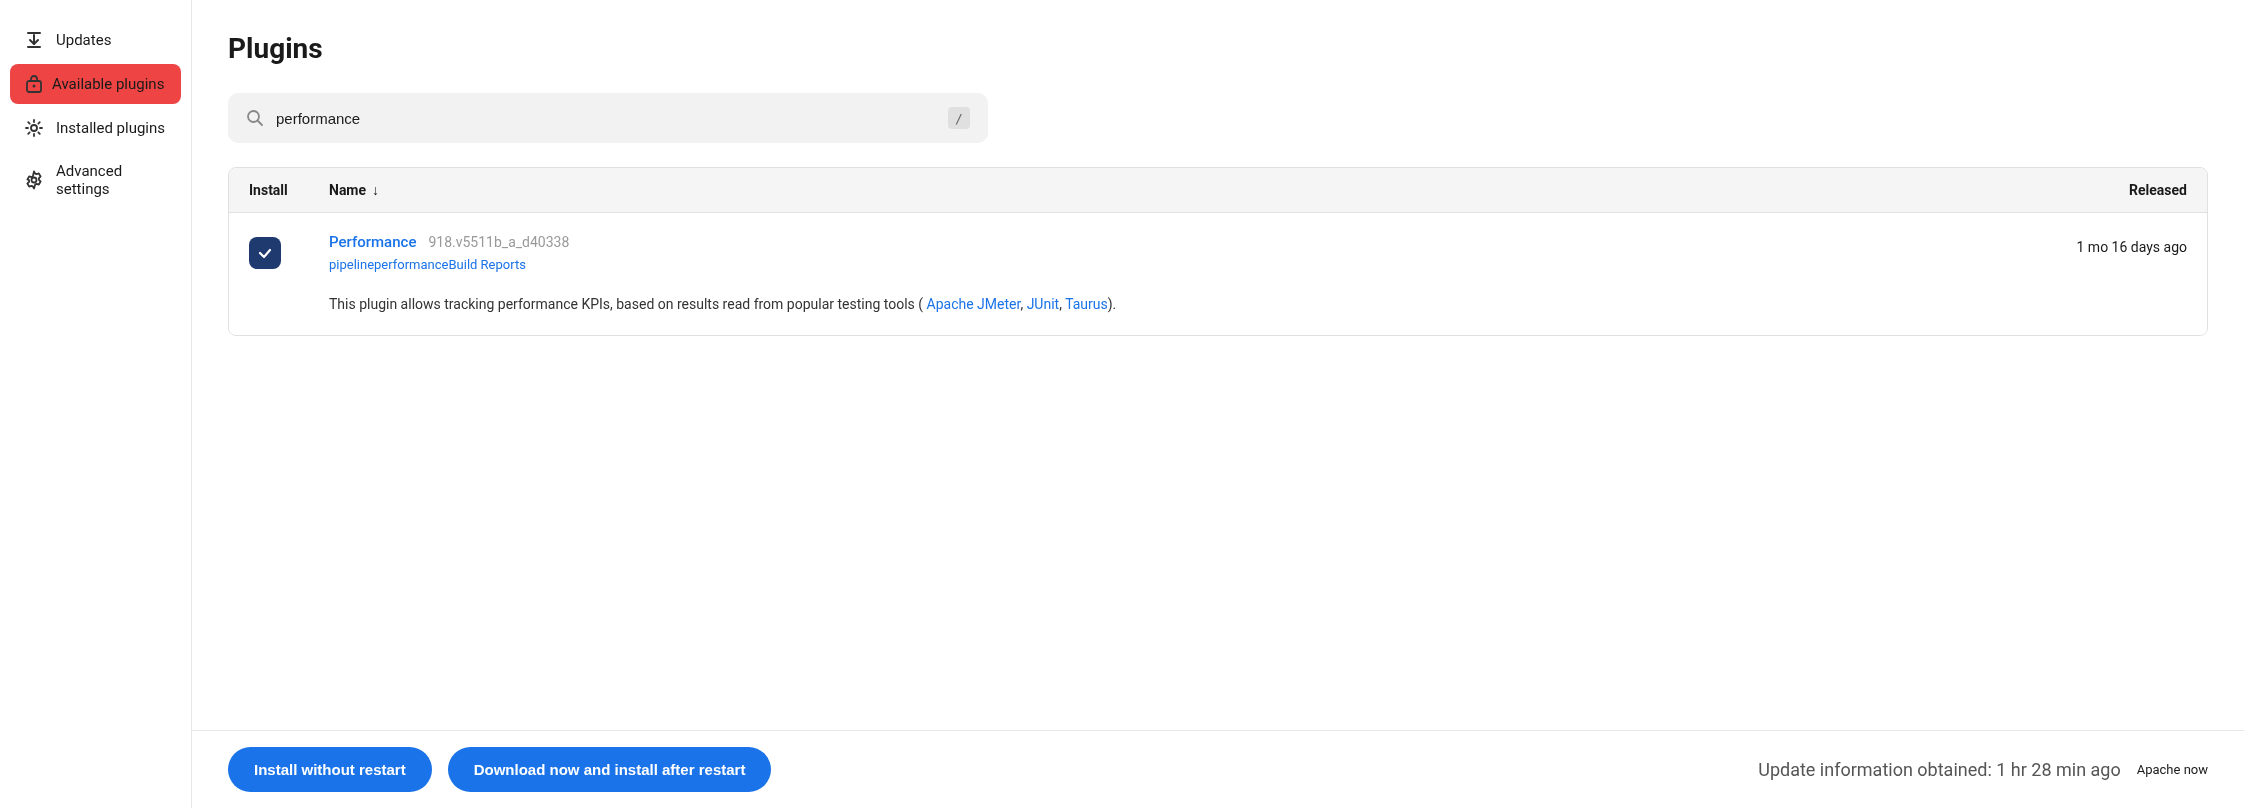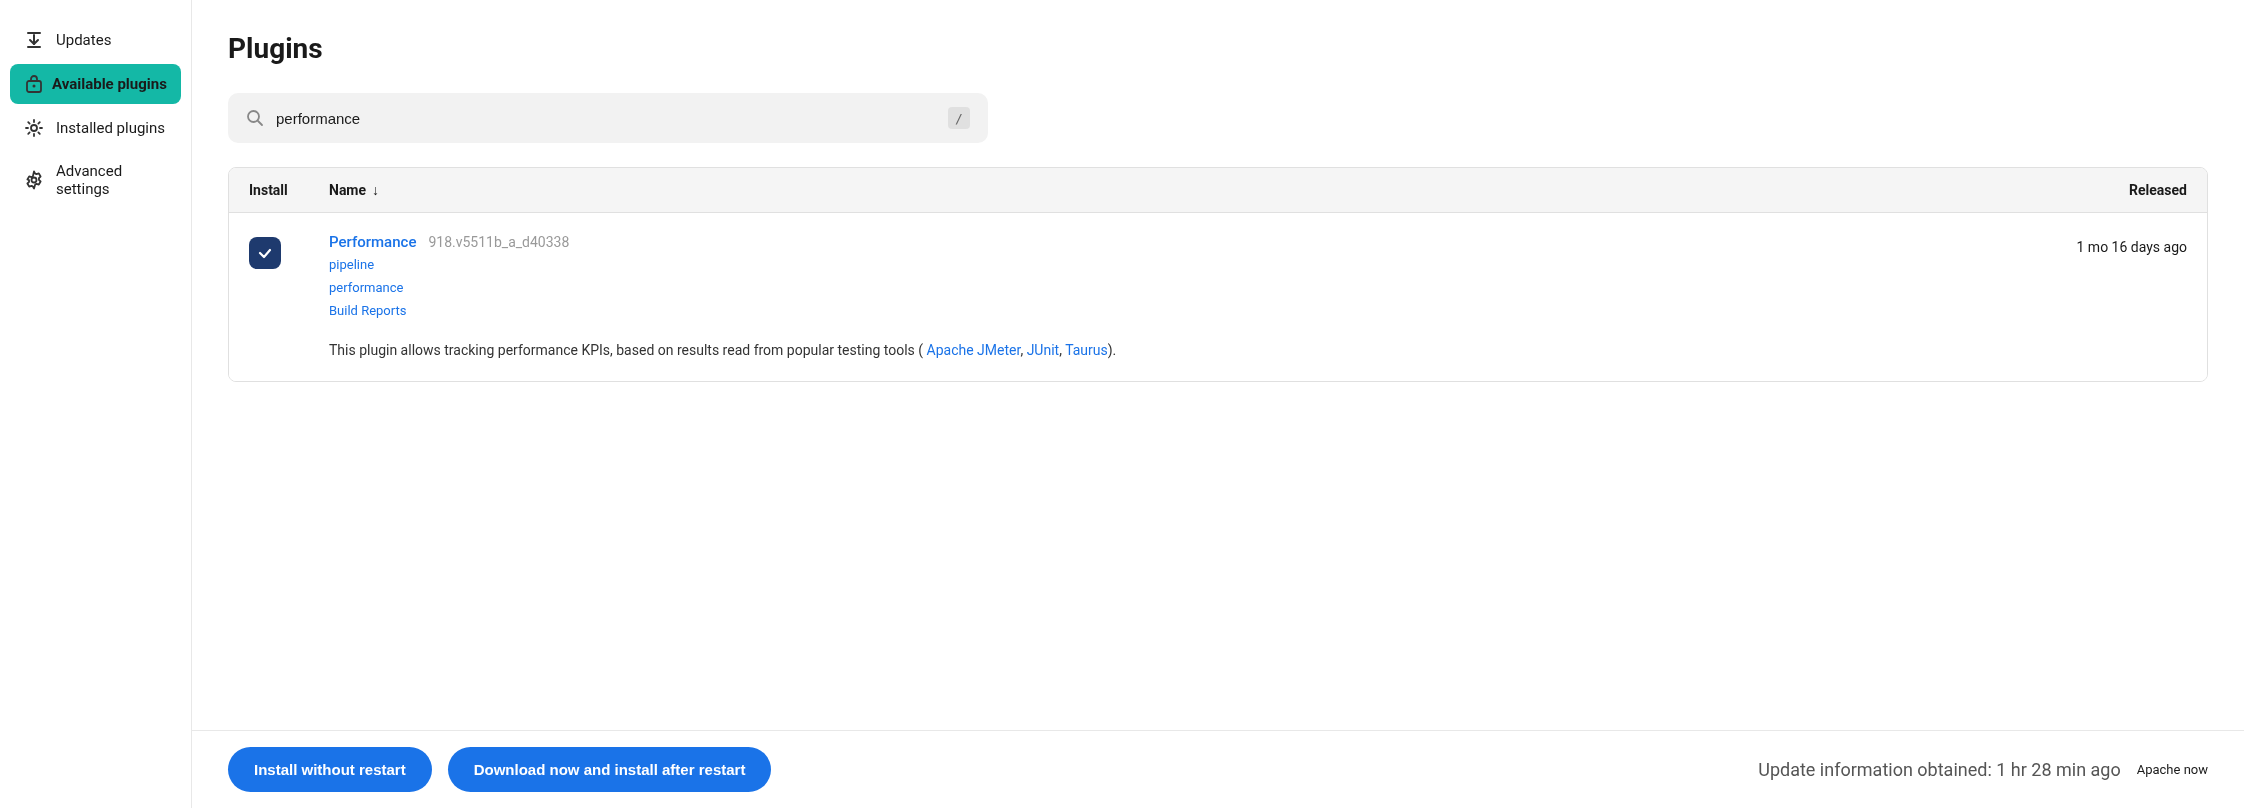--- a/index.html
+++ b/index.html
@@ -34,22 +34,22 @@
       align-items: center;
       gap: 12px;
       padding: 10px 14px;
       border-radius: 8px;
       cursor: pointer;
       font-size: 15px;
       color: #1a1a1a;
       text-decoration: none;
     }
     .sidebar-item.active {
-      background: #14b8a6;
-      font-weight: 700;
+      background: #ef4444;
+      font-weight: 400;
       gap: 8px;
     }
     .sidebar-icon {
       width: 20px;
       height: 20px;
       display: flex;
       align-items: center;
       justify-content: center;
       flex-shrink: 0;
     }
@@ -166,23 +166,21 @@
       font-weight: 500;
       text-decoration: none;
       cursor: pointer;
     }
     .plugin-version {
       color: #999;
       font-size: 14px;
     }
     .plugin-tags {
       display: flex;
-      gap: 8px;
       flex-wrap: wrap;
-      flex-direction: column;
     }
     .plugin-tag {
       color: #1a73e8;
       font-size: 13px;
       cursor: pointer;
     }
     .plugin-description {
       font-size: 14px;
       color: #333;
       line-height: 1.5;

